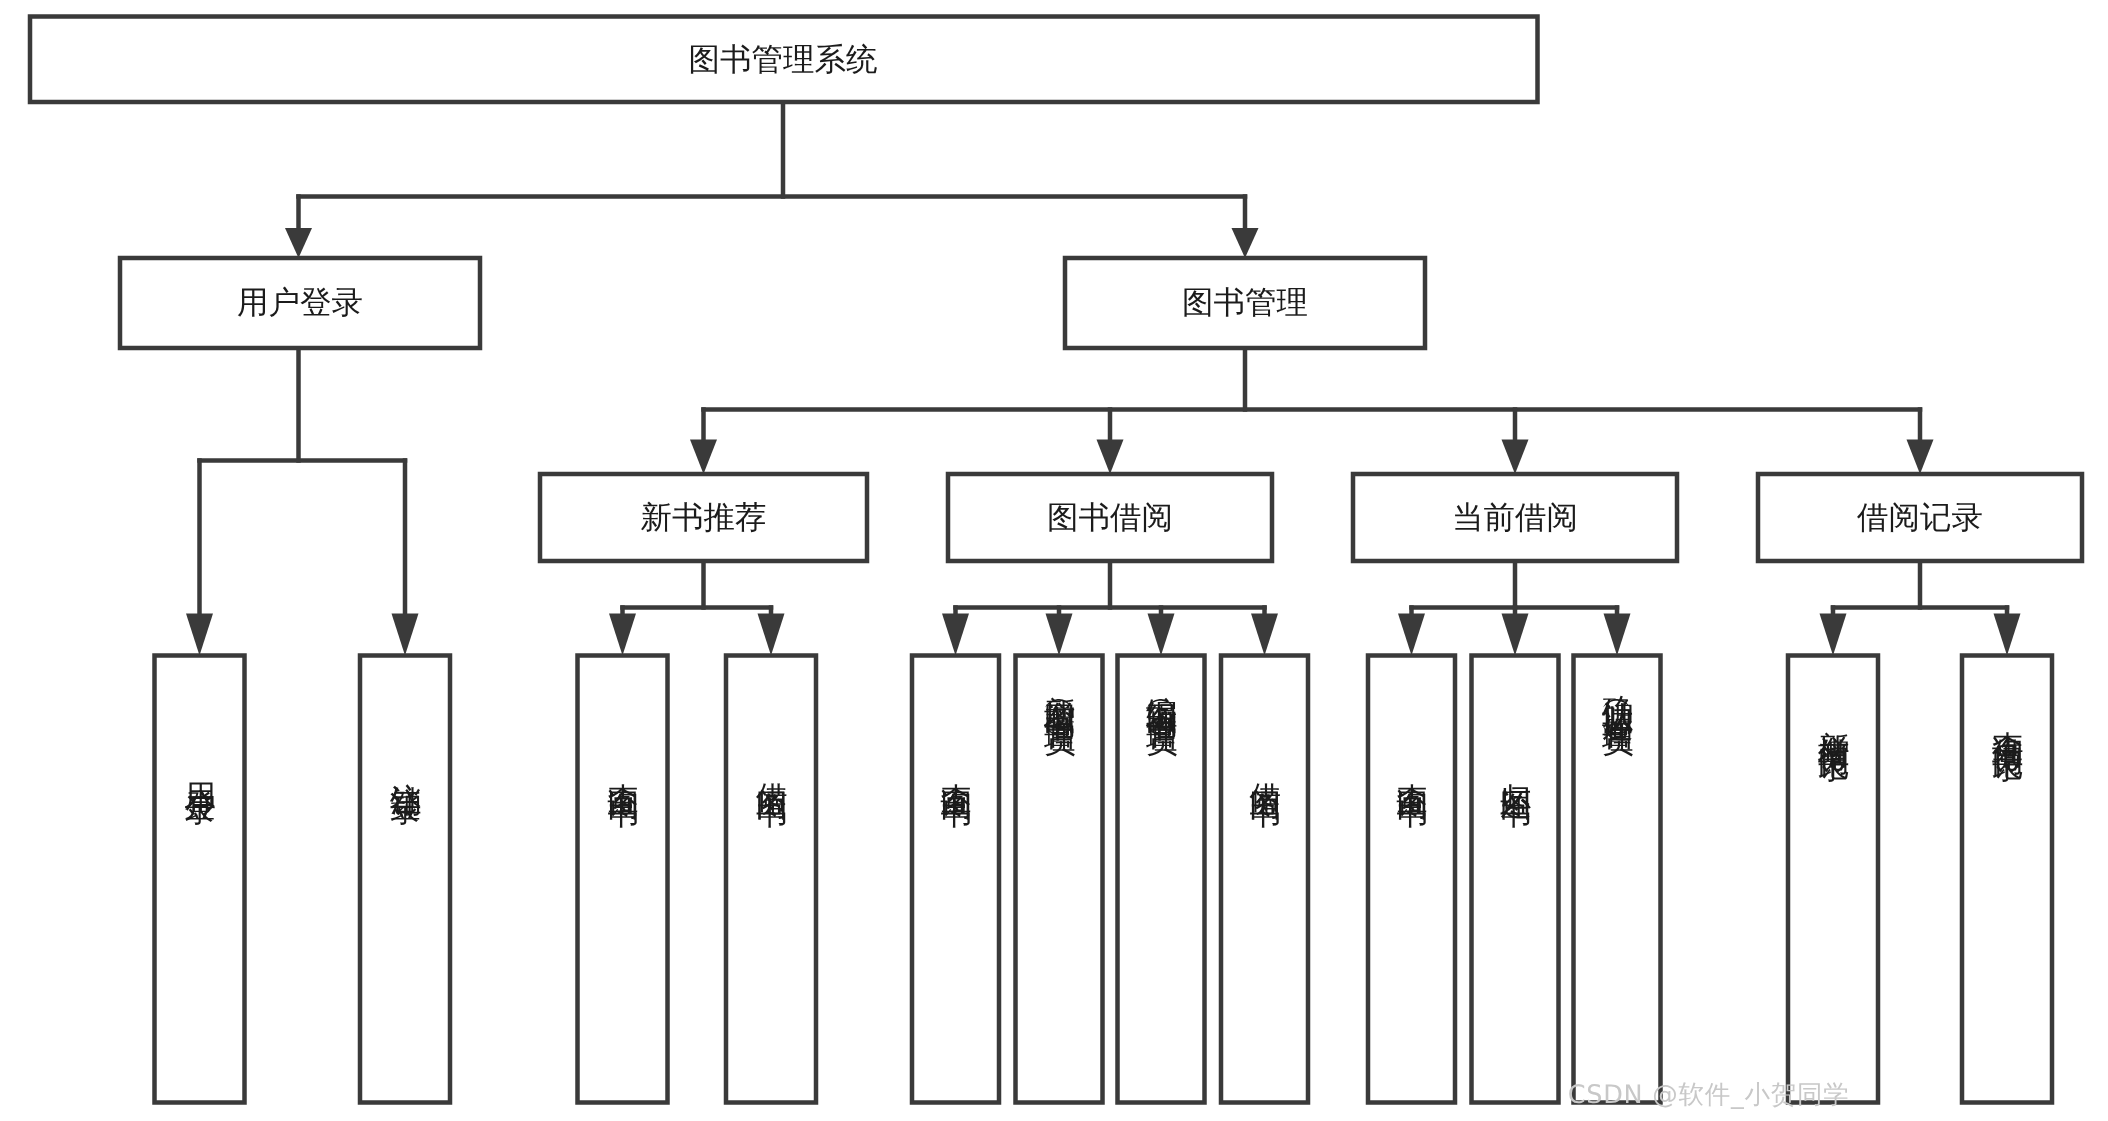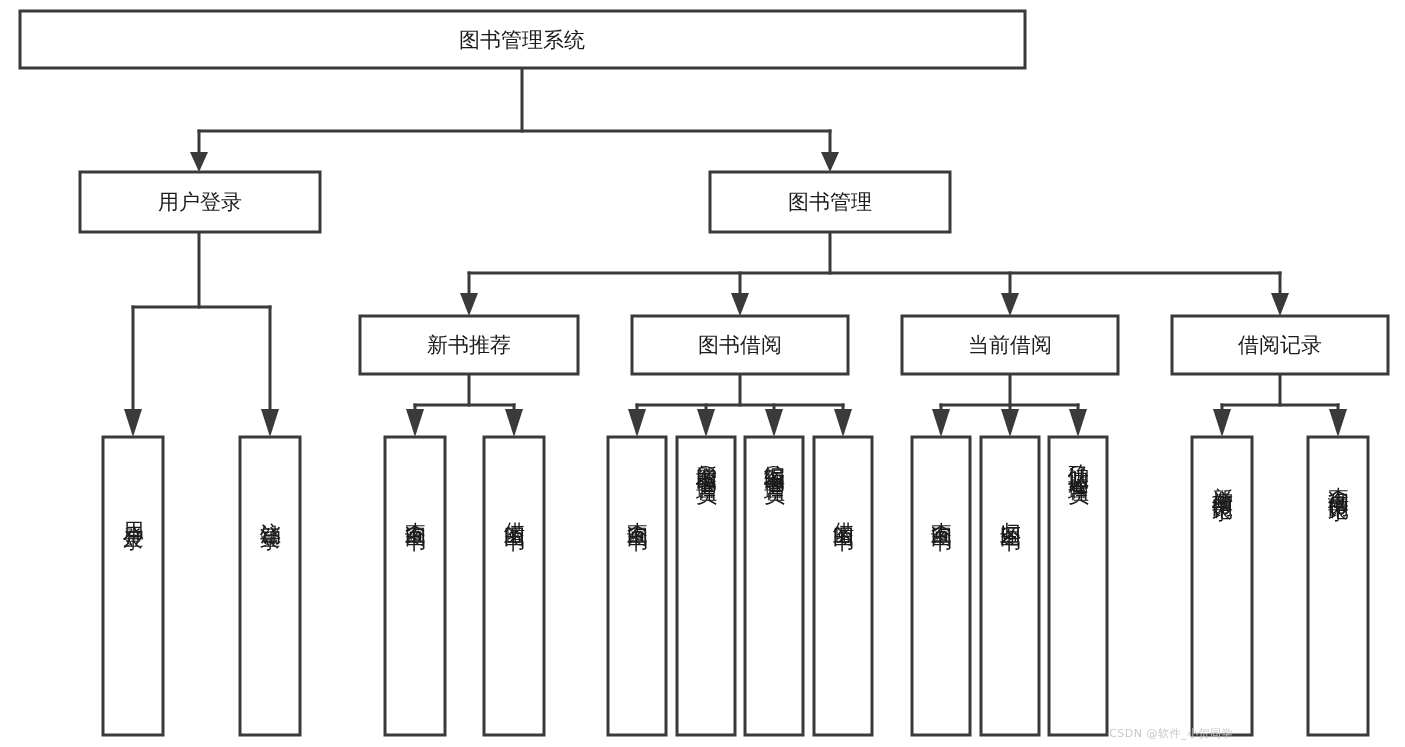--- a/index.html
+++ b/index.html
@@ -66,21 +66,21 @@
     letter-spacing: 3px;
     color: #1b1b1b;
     white-space: nowrap;
     text-align: left;
   }
   .watermark {
     position: absolute;
     right: 8px;
     bottom: 6px;
     font-family: "DejaVu Sans", "Liberation Sans", sans-serif;
-    font-size: 11px;
+    font-size: 17px;
     color: #c8c8c8;
     white-space: nowrap;
     letter-spacing: 0.5px;
   }
 </style>
 </head>
 <body>
 
 <div id="diagram-root">
 

